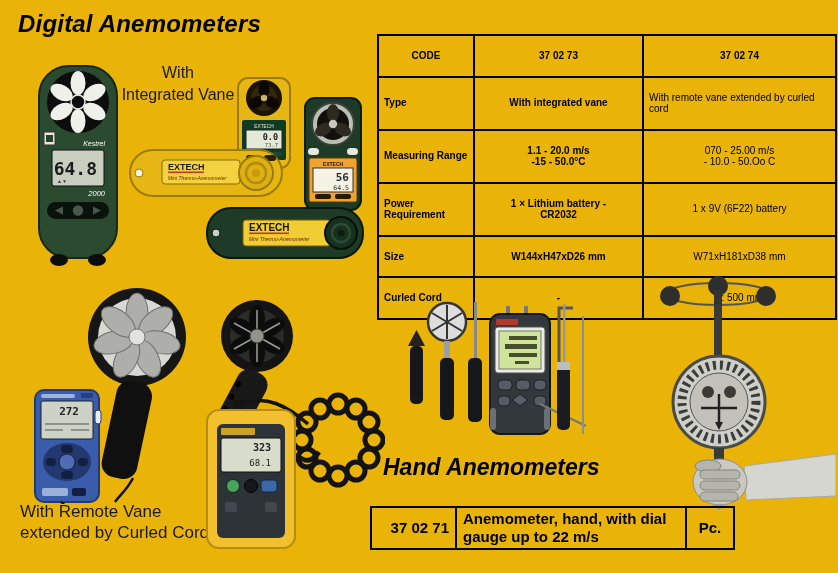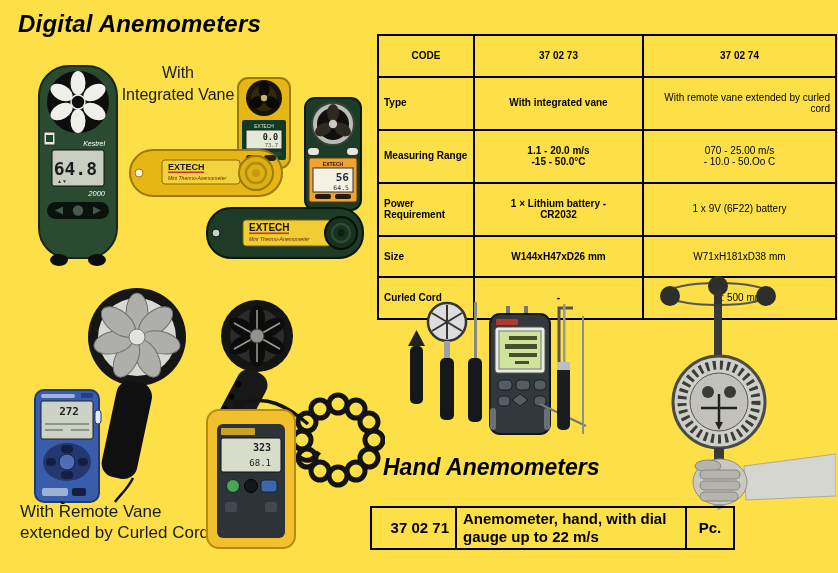--- a/index.html
+++ b/index.html
@@ -1,33 +1,33 @@
 <!DOCTYPE html>
 <html><head>
 <meta charset="utf-8">
 <style>
   html,body{margin:0;padding:0;background:#fff;}
-  .page{position:relative;width:838px;height:573px;background:#fde047;overflow:hidden;
+  .page{position:relative;width:838px;height:573px;background:#eab308;overflow:hidden;
         font-family:"Liberation Sans",sans-serif;color:#000;}
   .abs{position:absolute;}
 
   
   .h-digital{left:18px;top:10px;font-size:24px;font-weight:bold;font-style:italic;letter-spacing:.2px;}
   .h-hand{left:383px;top:454px;font-size:23px;font-weight:bold;font-style:italic;}
   .cap-int{left:103px;top:62px;width:150px;text-align:center;font-size:16px;line-height:1.35;color:#1a1a1a;}
   .cap-rem{left:20px;top:501px;font-size:17px;line-height:1.25;color:#1a1a1a;}
 
   
   table{border-collapse:collapse;table-layout:fixed;}
   .spec{left:377px;top:34px;width:458px;}
   .spec td{border:2px solid #000;padding:14px 5px;font-size:10px;line-height:1.15;vertical-align:middle;}
   .spec .lab{font-weight:bold;text-align:left;margin-left:30px;}
   .spec .v1{font-weight:bold;text-align:center;}
   .spec .v2{font-weight:normal;text-align:center;border-radius:9px;}
-  .spec .v2l{font-weight:normal;text-align:right;border-radius:23px;}
+  .spec .v2l{font-weight:normal;text-align:left;border-radius:23px;}
   .spec .hd{font-weight:bold;text-align:center;}
   .r-hdr{height:27px}.r-type{height:46px}.r-range{height:44px}
   .r-power{height:39px}.r-size{height:26px}.r-cord{height:22px}.r-weight{height:24px}
 
   
   .handtab{left:370px;top:506px;width:363px;}
   .handtab td{border:2px solid #000;padding:1px 6px;font-size:15px;font-weight:bold;line-height:1.2;vertical-align:middle;}
   .handtab .code{text-align:right;}
   .handtab .unit{text-align:center;}
   .r-hand{height:42px}

